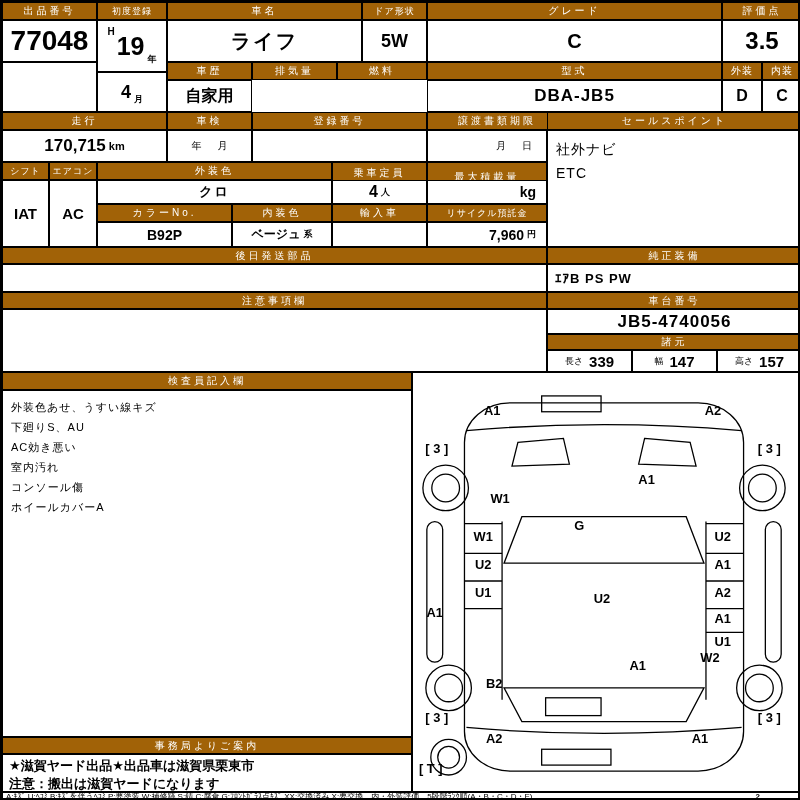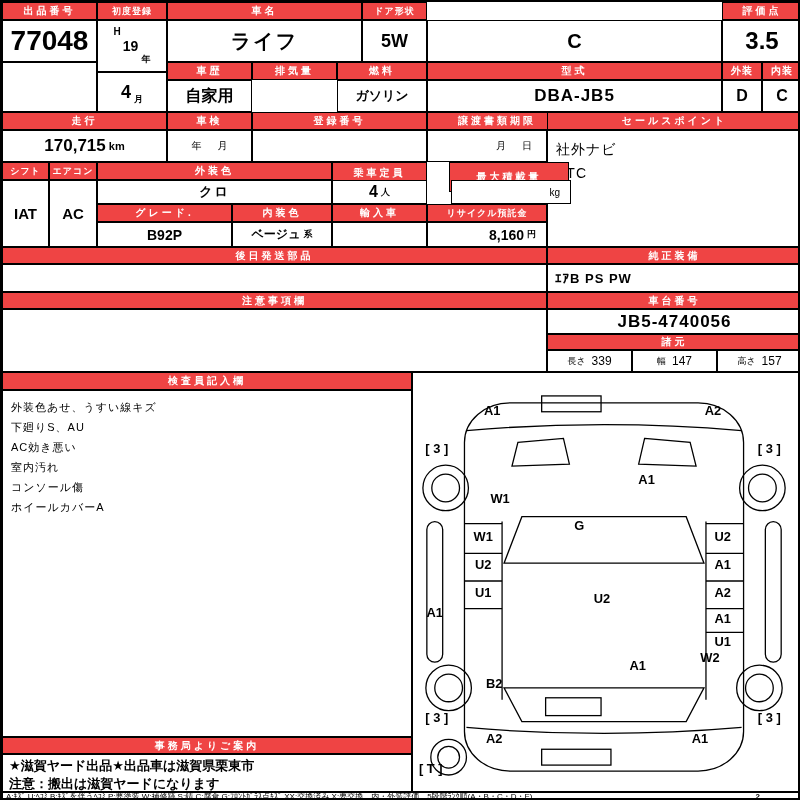--- a/index.html
+++ b/index.html
@@ -1,28 +1,28 @@
 <!DOCTYPE html>
 <html><head>
 <meta charset="utf-8">
 <style>
   html,body{margin:0;padding:0;background:#fff}
   body{width:800px;height:800px;font-family:"Liberation Sans","DejaVu Sans",sans-serif;color:#000}
   #sheet{position:relative;width:800px;height:800px;border:2px solid #000;box-sizing:border-box;background:#fff;overflow:hidden}
   .c{position:absolute;box-sizing:border-box;border:1px solid #000;background:#fff;overflow:hidden}
-  .hdr{background:#ef4444;color:#fff;display:flex;align-items:center;justify-content:center;font-weight:bold;font-size:10px;letter-spacing:3px}
+  .hdr{background:#a16207;color:#fff;display:flex;align-items:center;justify-content:center;font-weight:normal;font-size:10px;letter-spacing:3px}
   .hdr.sm{font-size:9px;letter-spacing:1px}
   .val{display:flex;align-items:center;justify-content:center;font-weight:bold}
   .val.left{justify-content:flex-start;padding-left:7px}
   .val.right{justify-content:flex-end;padding-right:10px}
   .unit{font-size:9px;font-weight:bold;margin-left:3px}
   .unit.base{align-self:flex-end;margin-bottom:5px}
   .era{font-size:10px;align-self:flex-start;margin-top:5px;margin-right:2px;font-weight:bold}
   .spec-lab{font-size:9px;font-weight:normal;margin-right:6px}
-  .spec-num{font-size:12px;font-weight:normal}
+  .spec-num{font-size:15px;font-weight:bold}
   .list{display:block;padding:6px 8px}
   .list div{white-space:nowrap}
   #sales-list{font-size:14px;letter-spacing:1px}
   #sales-list div{line-height:24px}
   #notes-list{font-size:11px;font-weight:normal;letter-spacing:1px}
   #notes-list div{line-height:20px}
   #office-lines{font-size:13px;font-weight:bold;padding:2px 6px}
   #office-lines div{line-height:18px}
   #legend{display:flex;align-items:center;font-size:8px;line-height:10px;padding:0 3px;white-space:nowrap}
   #legend .pg{margin-left:auto;padding-right:38px;font-weight:bold}
@@ -34,46 +34,46 @@
 
 <div id="sheet">
 
   <div class="c hdr" style="left:0;top:0;width:95px;height:18px">出品番号</div>
   <div class="c val" style="left:0;top:18px;width:95px;height:42px;font-size:28px">77048</div>
   <div class="c" style="left:0;top:60px;width:95px;height:50px"></div>
 
   <div class="c hdr sm" style="left:95px;top:0;width:70px;height:18px">初度登録</div>
   <div class="c val" style="left:95px;top:18px;width:70px;height:52px">
     <span class="era">H</span>
-    <span style="font-size:14px">19</span>
+    <span style="font-size:25px">19</span>
     <span class="unit base">年</span>
   </div>
   <div class="c val" style="left:95px;top:70px;width:70px;height:40px">
     <span style="font-size:18px">4</span>
     <span class="unit base">月</span>
   </div>
 
   <div class="c hdr" style="left:165px;top:0;width:195px;height:18px">車名</div>
   <div class="c val" style="left:165px;top:18px;width:195px;height:42px;font-size:20px;letter-spacing:2px">ライフ</div>
 
   <div class="c hdr sm" style="left:360px;top:0;width:65px;height:18px">ドア形状</div>
   <div class="c val" style="left:360px;top:18px;width:65px;height:42px;font-size:18px">5W</div>
 
+  <div class="c hdr" style="left:425px;top:0;width:295px;height:18px">グレード</div>
   <div class="c val" style="left:425px;top:18px;width:295px;height:42px;font-size:20px">C</div>
 
   <div class="c hdr" style="left:720px;top:0;width:80px;height:18px">評価点</div>
   <div class="c val" style="left:720px;top:18px;width:80px;height:42px;font-size:24px">3.5</div>
 
   <div class="c hdr" style="left:165px;top:60px;width:85px;height:18px">車歴</div>
   <div class="c val" style="left:165px;top:78px;width:85px;height:32px;font-size:16px">自家用</div>
 
   <div class="c hdr" style="left:250px;top:60px;width:85px;height:18px">排気量</div>
 
   <div class="c hdr" style="left:335px;top:60px;width:90px;height:18px">燃料</div>
-  <div class="c val" style="left:335px;top:78px;width:90px;height:32px;font-size:13px">ガソリン</div>
 
   <div class="c hdr" style="left:425px;top:60px;width:295px;height:18px">型式</div>
   <div class="c val" style="left:425px;top:78px;width:295px;height:32px;font-size:17px;letter-spacing:1px">DBA-JB5</div>
 
   <div class="c hdr" style="left:720px;top:60px;width:40px;height:18px;letter-spacing:1px">外装</div>
   <div class="c hdr" style="left:760px;top:60px;width:40px;height:18px;letter-spacing:1px">内装</div>
   <div class="c val" style="left:720px;top:78px;width:40px;height:32px;font-size:16px">D</div>
   <div class="c val" style="left:760px;top:78px;width:40px;height:32px;font-size:16px">C</div>
 
   <div class="c hdr" style="left:0;top:110px;width:165px;height:18px">走行</div>
@@ -110,38 +110,38 @@
 
   <div class="c hdr" style="left:95px;top:160px;width:235px;height:18px">外装色</div>
   <div class="c val" style="left:95px;top:178px;width:235px;height:24px;font-size:13px;letter-spacing:2px">クロ</div>
 
   <div class="c hdr" style="left:330px;top:160px;width:95px;height:22px">乗車定員</div>
   <div class="c val" style="left:330px;top:178px;width:95px;height:24px;font-size:16px">
     <span>4</span>
     <span class="unit">人</span>
   </div>
 
-  <div class="c hdr" style="left:447px;top:160px;width:120px;height:30px">最大積載量</div>
-  <div class="c val right" style="left:449px;top:178px;width:120px;height:24px;font-size:10px;font-weight:normal">kg</div>
-
-  <div class="c hdr" style="left:95px;top:202px;width:135px;height:18px">グレード.</div>
+  <div class="c hdr" style="left:425px;top:160px;width:120px;height:30px">最大積載量</div>
+  <div class="c val right" style="left:425px;top:178px;width:120px;height:24px;font-size:14px;font-weight:bold">kg</div>
+
+  <div class="c hdr" style="left:95px;top:202px;width:135px;height:18px">カラーNo.</div>
   <div class="c val" style="left:95px;top:220px;width:135px;height:25px;font-size:14px">B92P</div>
 
   <div class="c hdr" style="left:230px;top:202px;width:100px;height:18px">内装色</div>
   <div class="c val" style="left:230px;top:220px;width:100px;height:25px;font-size:12px">
     <span>ベージュ</span>
     <span class="unit">系</span>
   </div>
 
   <div class="c hdr" style="left:330px;top:202px;width:95px;height:18px">輸入車</div>
   <div class="c" style="left:330px;top:220px;width:95px;height:25px"></div>
 
   <div class="c hdr sm" style="left:425px;top:202px;width:120px;height:18px">リサイクル預託金</div>
   <div class="c val right" style="left:425px;top:220px;width:120px;height:25px;font-size:14px">
-    <span>8,160</span>
+    <span>7,960</span>
     <span class="unit">円</span>
   </div>
 
   <div class="c hdr" style="left:0;top:245px;width:545px;height:17px">後日発送部品</div>
   <div class="c" style="left:0;top:262px;width:545px;height:28px"></div>
 
   <div class="c hdr" style="left:545px;top:245px;width:255px;height:17px">純正装備</div>
   <div class="c val left" style="left:545px;top:262px;width:255px;height:28px;font-size:13px;letter-spacing:1px">ｴｱB PS PW</div>
 
   <div class="c hdr" style="left:0;top:290px;width:545px;height:17px">注意事項欄</div>

